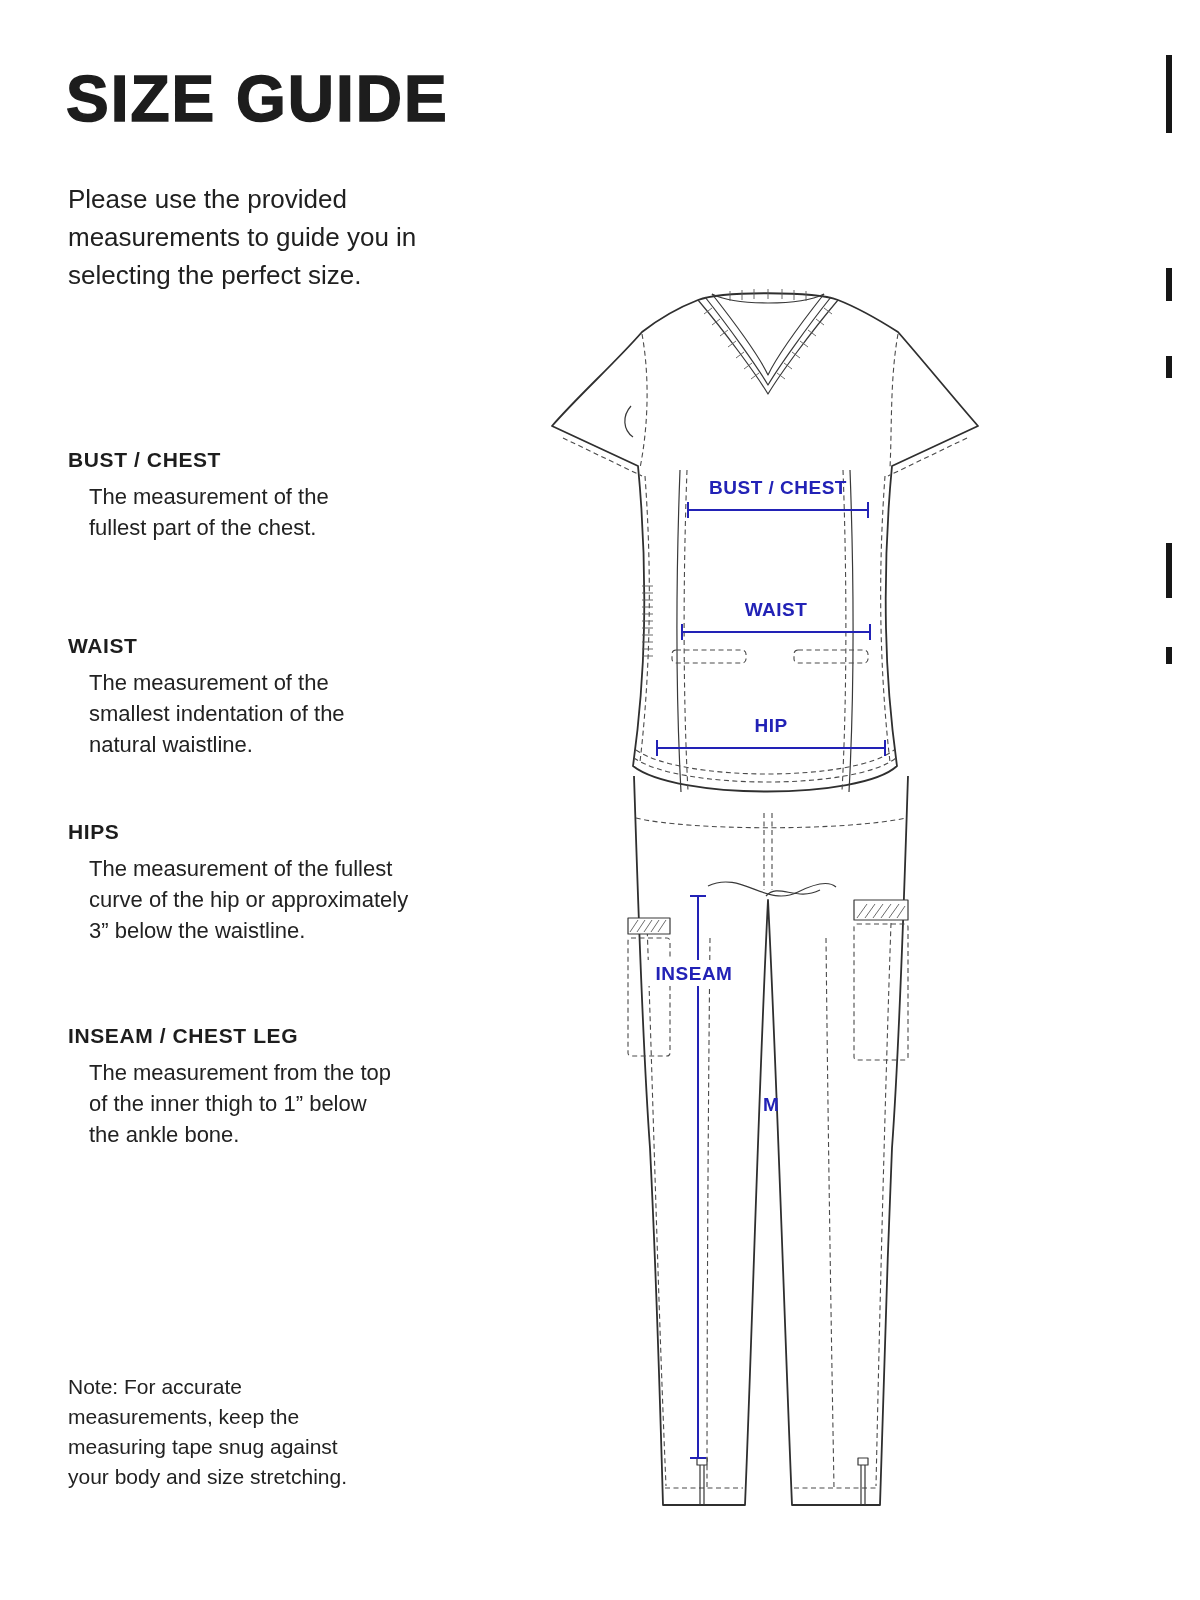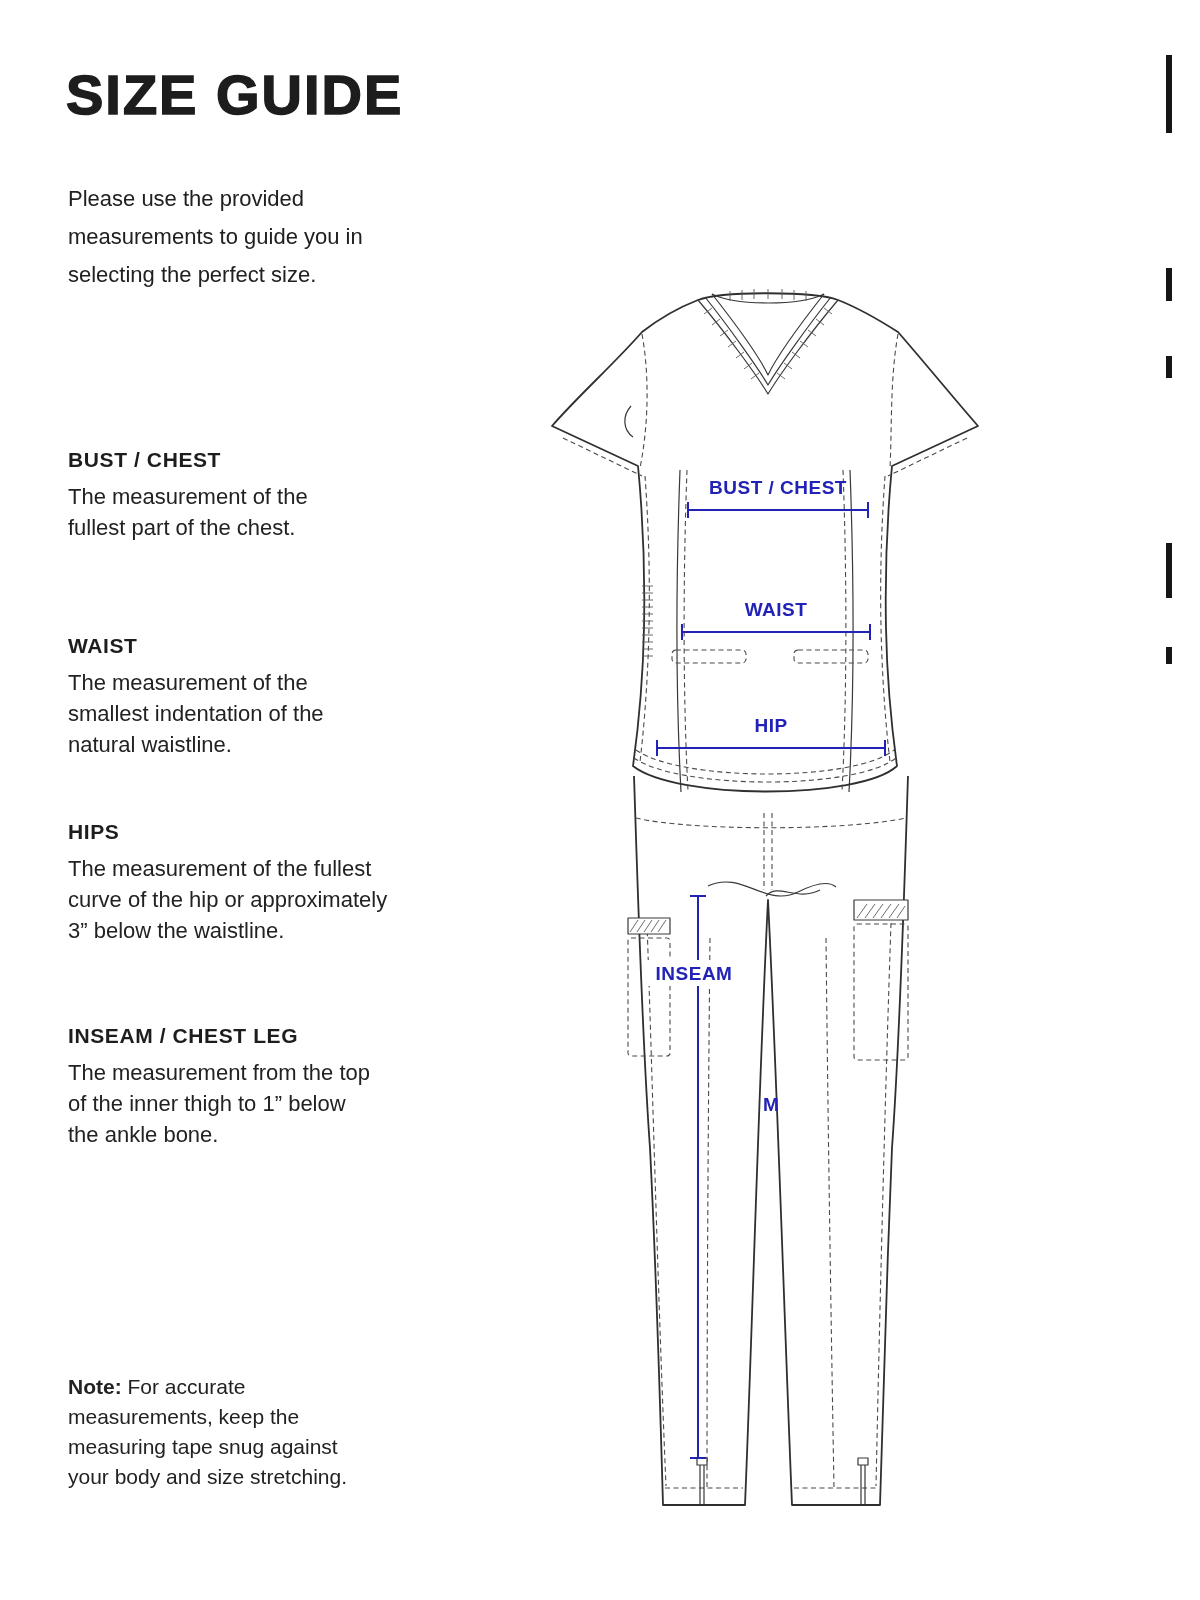--- a/index.html
+++ b/index.html
@@ -2,34 +2,34 @@
 <html><head>
 <meta charset="utf-8">
 <style>
   * { margin:0; padding:0; box-sizing:border-box; }
   html,body { background:#ffffff; }
   body { width:1200px; height:1600px; position:relative; overflow:hidden;
          font-family:"Liberation Sans", sans-serif; color:#1f1f1f; }
 
   .page { position:absolute; inset:0; background:#fff; }
 
-  .title { position:absolute; left:66px; top:62px; font-size:56px; font-weight:bold;
+  .title { position:absolute; left:66px; top:62px; font-size:64px; font-weight:bold;
            letter-spacing:2px; color:#1d1d1d; -webkit-text-stroke:1.5px #1d1d1d; }
 
-  .intro { position:absolute; left:68px; top:180px; font-size:22px; line-height:38px;
+  .intro { position:absolute; left:68px; top:180px; font-size:26px; line-height:38px;
            color:#202020; white-space:pre-line; width:500px; }
 
   .measure-def { position:absolute; left:68px; width:480px; }
   .measure-def h2 { font-size:21px; font-weight:bold; letter-spacing:0.6px; color:#1d1d1d;
                     margin-bottom:9px; }
-  .measure-def p { font-size:22px; line-height:31px; color:#222; white-space:pre-line; }
+  .measure-def p { font-size:22px; line-height:31px; color:#222; white-space:pre-line;margin-left:21px; }
 
   .note { position:absolute; left:68px; top:1372px; width:420px; font-size:21px;
           line-height:30px; color:#222; white-space:pre-line; }
-  .note .note-label { font-weight:bold;text-align:right; }
+  .note .note-label { font-weight:normal;text-align:right; }
 
   .diagram { position:absolute; left:530px; top:278px; width:470px; height:1262px; }
 
   
   .ln   { stroke:#2f2f2f; stroke-width:1.8; fill:none; stroke-linejoin:round; }
   .ln2  { stroke:#383838; stroke-width:1.2; fill:none; stroke-linejoin:round; }
   .dash { stroke:#4a4a4a; stroke-width:1.1; fill:none; stroke-dasharray:5 3.5; }
   .hatch{ stroke:#5a5a5a; stroke-width:0.9; fill:none; }
   .mline{ stroke:#2222b6; stroke-width:2; fill:none; }
   .mlabel{ fill:#2222b6; font-family:"Liberation Sans", sans-serif; font-size:19px;

